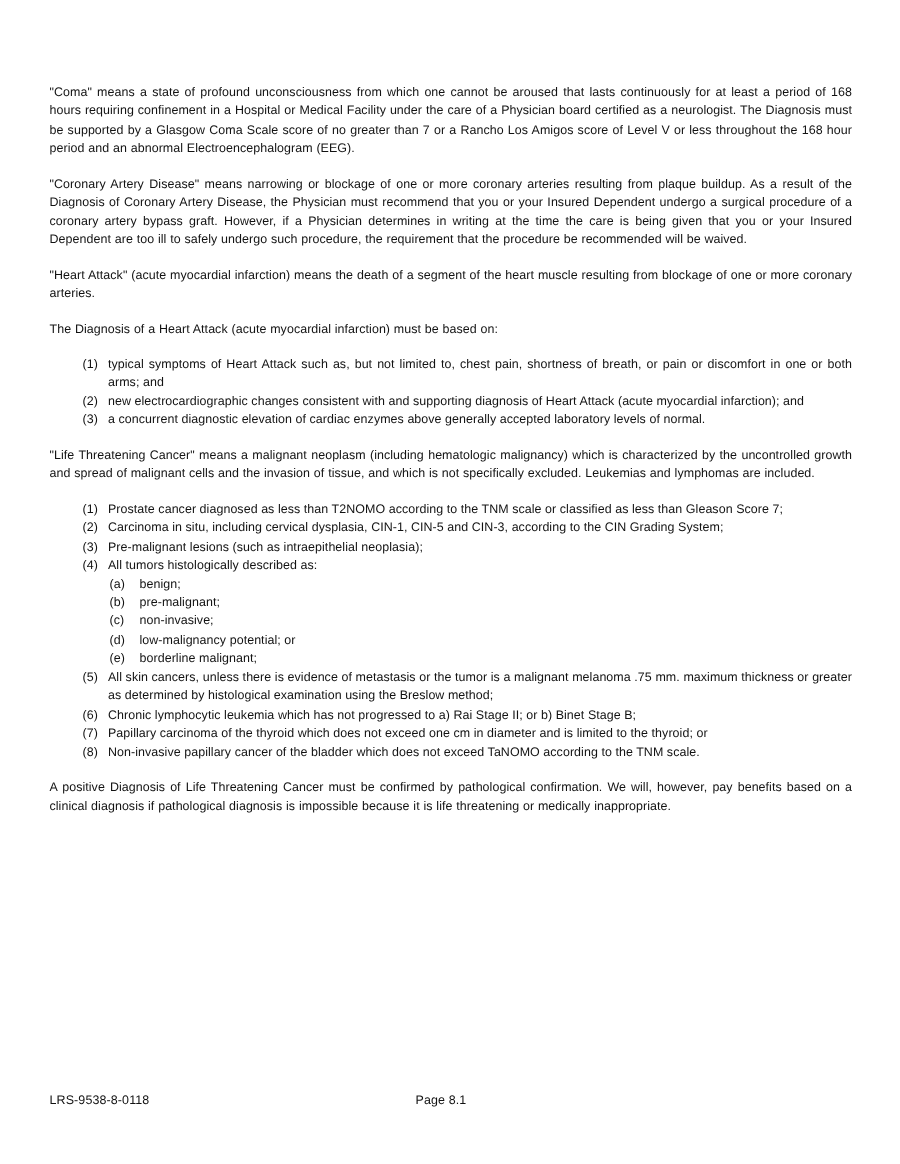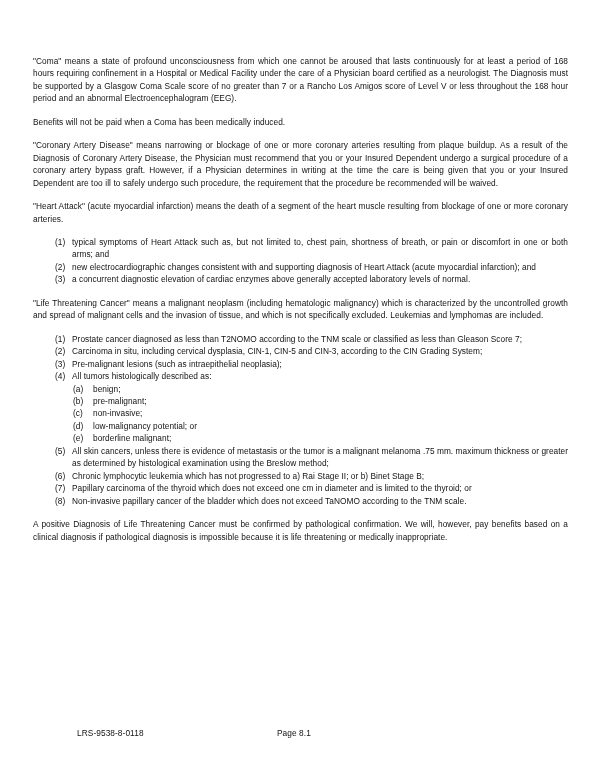--- a/index.html
+++ b/index.html
@@ -97,48 +97,47 @@
     height: 14px;
   }
   .footer .form-number {
     position: absolute;
     left: 0;
     top: 0;
     font-size: 8.3px;
     line-height: 12px;
     letter-spacing: 0.01em;
     white-space: nowrap;
-    margin-left: 44px;
   }
   .footer .page-number {
     position: absolute;
     left: 244px;
     top: 0;
     font-size: 8.3px;
     line-height: 12px;
     letter-spacing: 0.01em;
     white-space: nowrap;
   }
 </style>
 </head>
 <body>
 
 <div class="page">
 
   <div class="content">
 
     <p class="para">"Coma" means a state of profound unconsciousness from which one cannot be aroused that lasts continuously for at least a period of 168 hours requiring confinement in a Hospital or Medical Facility under the care of a Physician board certified as a neurologist.  The Diagnosis must be supported by a Glasgow Coma Scale score of no greater than 7 or a Rancho Los Amigos score of Level V or less throughout the 168 hour period and an abnormal Electroencephalogram (EEG).</p>
 
-    <p class="para">Benefits will not be paid when a Coma has been medically induced.</p>
 
     <p class="para">"Coronary Artery Disease" means narrowing or blockage of one or more coronary arteries resulting from plaque buildup.  As a result of the Diagnosis of Coronary Artery Disease, the Physician must recommend that you or your Insured Dependent undergo a surgical procedure of a coronary artery bypass graft.  However, if a Physician determines in writing at the time the care is being given that you or your Insured Dependent are too ill to safely undergo such procedure, the requirement that the procedure be recommended will be waived.</p>
 
 
     <p class="para">"Heart Attack" (acute myocardial infarction) means the death of a segment of the heart muscle resulting from blockage of one or more coronary arteries.</p>
 
+    <p class="para">The Diagnosis of a Heart Attack (acute myocardial infarction) must be based on:</p>
 
     <ul class="numlist">
         <li class="numitem">
           <span class="marker">(1)</span>
           <span class="itemtext">typical symptoms of Heart Attack such as, but not limited to, chest pain, shortness of breath, or pain or discomfort in one or both arms; and</span>
         </li>
         <li class="numitem">
           <span class="marker">(2)</span>
           <span class="itemtext">new electrocardiographic changes consistent with and supporting diagnosis of Heart Attack (acute myocardial infarction); and</span>
         </li>

